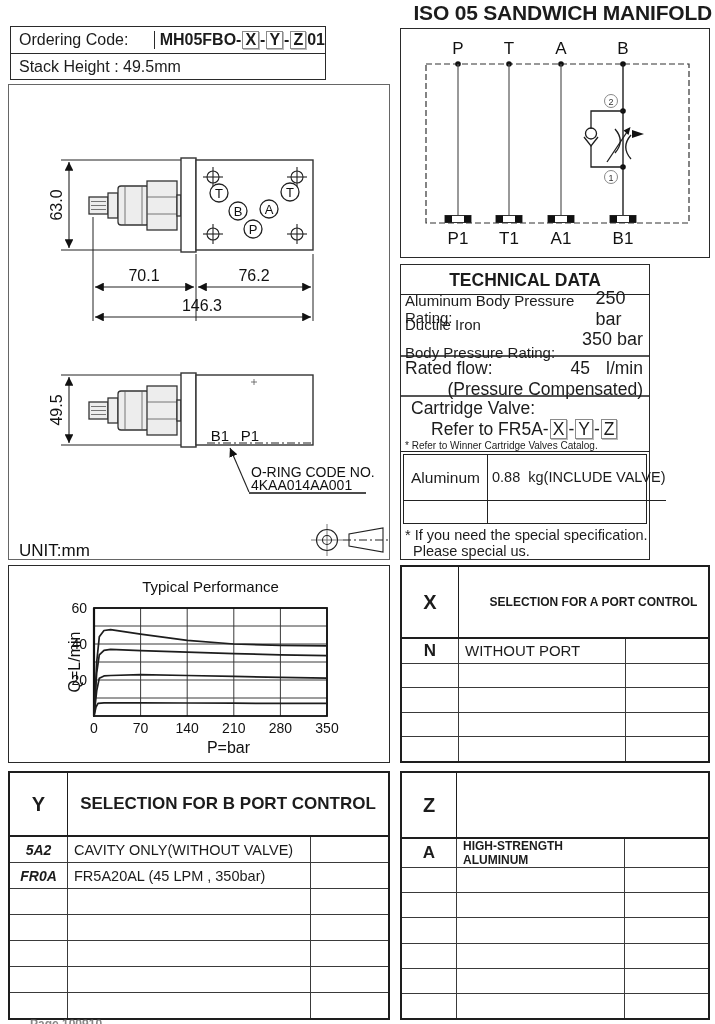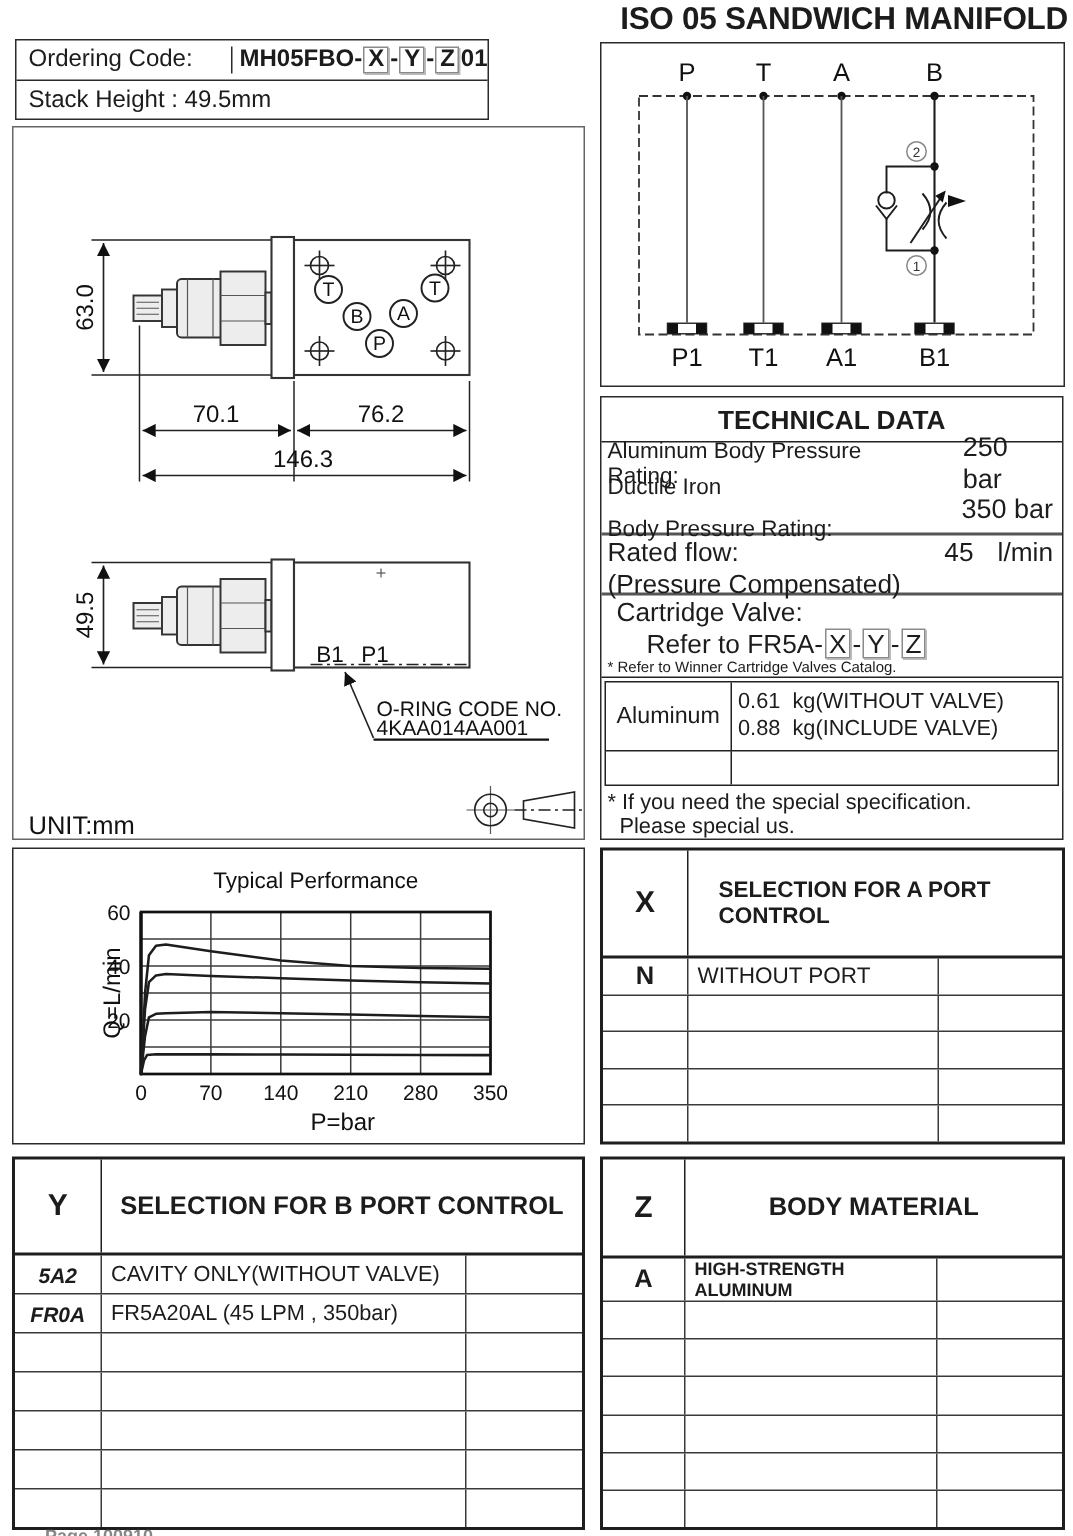--- a/index.html
+++ b/index.html
@@ -16,38 +16,38 @@
   .order-label{width:150px;padding-left:8px;font-size:16px;display:flex;align-items:center;
                border-right:1.5px solid #2a2a2a;}
   .order-code{flex:1;padding-left:5px;font-weight:bold;font-size:16px;display:flex;align-items:center;}
   .order-r2{height:25px;display:flex;align-items:center;padding-left:8px;font-size:16px;}
   .codebox{display:inline-block;border:1px solid #8a8a8a;padding:0 2px;margin:0 1px;
            line-height:1.05;background:#fff;box-shadow:1px 1px 0 #bbb;}
 
   
   .draw-box{left:8px;top:84px;width:382px;height:476px;border:1px solid #666;background:#fff;}
   .schem-box{left:400px;top:28px;width:310px;height:230px;border:1.5px solid #2a2a2a;background:#fff;}
-  .tech-box{left:400px;top:264px;width:309px;height:296px;border:1.5px solid #2a2a2a;background:#fff;
+  .tech-box{left:400px;top:264px;width:250px;height:296px;border:1.5px solid #2a2a2a;background:#fff;
             display:flex;flex-direction:column;}
   .chart-box{left:8px;top:565px;width:382px;height:198px;border:1.5px solid #2a2a2a;background:#fff;}
 
   
   .tech-title{height:30px;font-weight:bold;font-size:17.5px;text-align:center;line-height:30px;
               border-bottom:1.8px solid #222;}
   .tech-r1{height:28px;display:flex;align-items:center;justify-content:space-between;padding:0 6px 0 4px;gap:19px;}
   .t-label{font-size:15px;}
   .t-val{font-size:18px;}
   .tech-r2{height:34px;display:flex;align-items:center;justify-content:space-between;
            padding:0 6px 0 4px;border-bottom:2px solid #555;}
   .t-lines{display:flex;flex-direction:column;font-size:15px;line-height:16px;gap:12px;}
   .tech-r3{height:40px;border-bottom:2px solid #555;padding:1px 6px 0 4px;font-size:17.5px;}
   .tech-r3 .fl{display:flex;align-items:flex-start;}
   .tech-r3 .fl .grow{flex:1;}
   .tech-r3 .unit{margin-left:16px;}
-  .tech-r3 .right17{text-align:left;}
+  .tech-r3 .right17{text-align:right;}
   .tech-r4{height:55px;border-bottom:1.5px solid #222;padding-top:1px;font-size:17.5px;}
   .cart1{padding-left:10px;}
   .cart2{padding-left:30px;}
   .cart3{padding-left:4px;font-size:10px;margin-top:0;}
   .tech-weight{height:78px;margin:2px 2px 0 2px;border:1.5px solid #222;display:grid;
                grid-template-columns:84px 1fr;grid-template-rows:46px 1fr;}
   .tw-c1{border-right:1.5px solid #222;border-bottom:1.5px solid #222;display:flex;
          align-items:center;justify-content:center;font-size:15.5px;}
   .tw-c2{border-bottom:1.5px solid #222;display:flex;flex-direction:column;justify-content:center;
          padding-left:4px;font-size:14.5px;line-height:17.5px;}
@@ -58,21 +58,21 @@
 
   
   .sel-table{position:absolute;border:2px solid #1e1e1e;background:#fff;display:flex;flex-direction:column;}
   .tbl-x{left:400px;top:565px;width:310px;height:198px;}
   .tbl-y{left:8px;top:771px;width:382px;height:249px;}
   .tbl-z{left:400px;top:771px;width:310px;height:249px;}
   .sel-head{display:flex;border-bottom:2px solid #1e1e1e;flex:0 0 auto;}
   .sel-head .hcode{display:flex;align-items:center;justify-content:center;font-weight:bold;
                    font-size:20px;border-right:1.5px solid #1e1e1e;}
   .sel-head .httl{flex:1;display:flex;align-items:center;justify-content:center;font-weight:bold;}
-  .tbl-x .sel-head{height:72px;} .tbl-x .sel-head .httl{font-size:15px;margin-left:20px;}
+  .tbl-x .sel-head{height:72px;} .tbl-x .sel-head .httl{font-size:12px;margin-left:20px;}
   .tbl-y .sel-head{height:64px;} .tbl-y .sel-head .httl{font-size:17px;}
   .tbl-z .sel-head{height:66px;} .tbl-z .sel-head .httl{font-size:17px;}
   .sel-row{flex:1;display:flex;border-bottom:1.5px solid #3a3a3a;}
   .sel-row:last-child{border-bottom:none;}
   .sel-row .c1{border-right:1.5px solid #3a3a3a;display:flex;align-items:center;justify-content:center;
                font-weight:bold;}
   .sel-row .c2{flex:1;display:flex;align-items:center;padding-left:6px;border-right:1.5px solid #3a3a3a;}
   .sel-row .c3{flex:0 0 auto;}
   .tbl-x .hcode,.tbl-x .c1{width:57px;} .tbl-x .c3{width:82px;} .tbl-x .c1{font-size:17px;} .tbl-x .c2{font-size:15px;}
   .tbl-y .hcode,.tbl-y .c1{width:58px;} .tbl-y .c3{width:77px;} .tbl-y .c1{font-size:14px;font-style:italic;} .tbl-y .c2{font-size:14.5px;}
@@ -309,21 +309,20 @@
   <div class="tech-r4">
     <div class="cart1">Cartridge Valve:</div>
     <div class="cart2">
       <span>Refer to FR5A-</span><span class="codebox">X</span><span>-</span><span class="codebox">Y</span><span>-</span><span class="codebox">Z</span>
     </div>
     <div class="cart3">* Refer to Winner Cartridge Valves Catalog.</div>
   </div>
   <div class="tech-weight">
     <div class="tw-c1">Aluminum</div>
     <div class="tw-c2">
-      <div class="pre">0.61  kg(WITHOUT VALVE)</div>
       <div class="pre">0.88  kg(INCLUDE VALVE)</div>
     </div>
     <div class="tw-c3"></div>
     <div class="tw-c4"></div>
   </div>
   <div class="tech-note">
     <div>* If you need the special specification.</div>
     <div class="ind">Please special us.</div>
   </div>
 </div>
@@ -432,21 +431,20 @@
     <div class="sel-row">
       <div class="c1"></div>
       <div class="c2"></div>
       <div class="c3"></div>
     </div>
   </div>
 
 <div class="sel-table tbl-z">
   <div class="sel-head">
     <div class="hcode">Z</div>
-    <div class="httl">BODY MATERIAL</div>
   </div>
 <div class="sel-row">
       <div class="c1">A</div>
       <div class="c2">HIGH-STRENGTH ALUMINUM</div>
       <div class="c3"></div>
     </div>
     <div class="sel-row">
       <div class="c1"></div>
       <div class="c2"></div>
       <div class="c3"></div>

